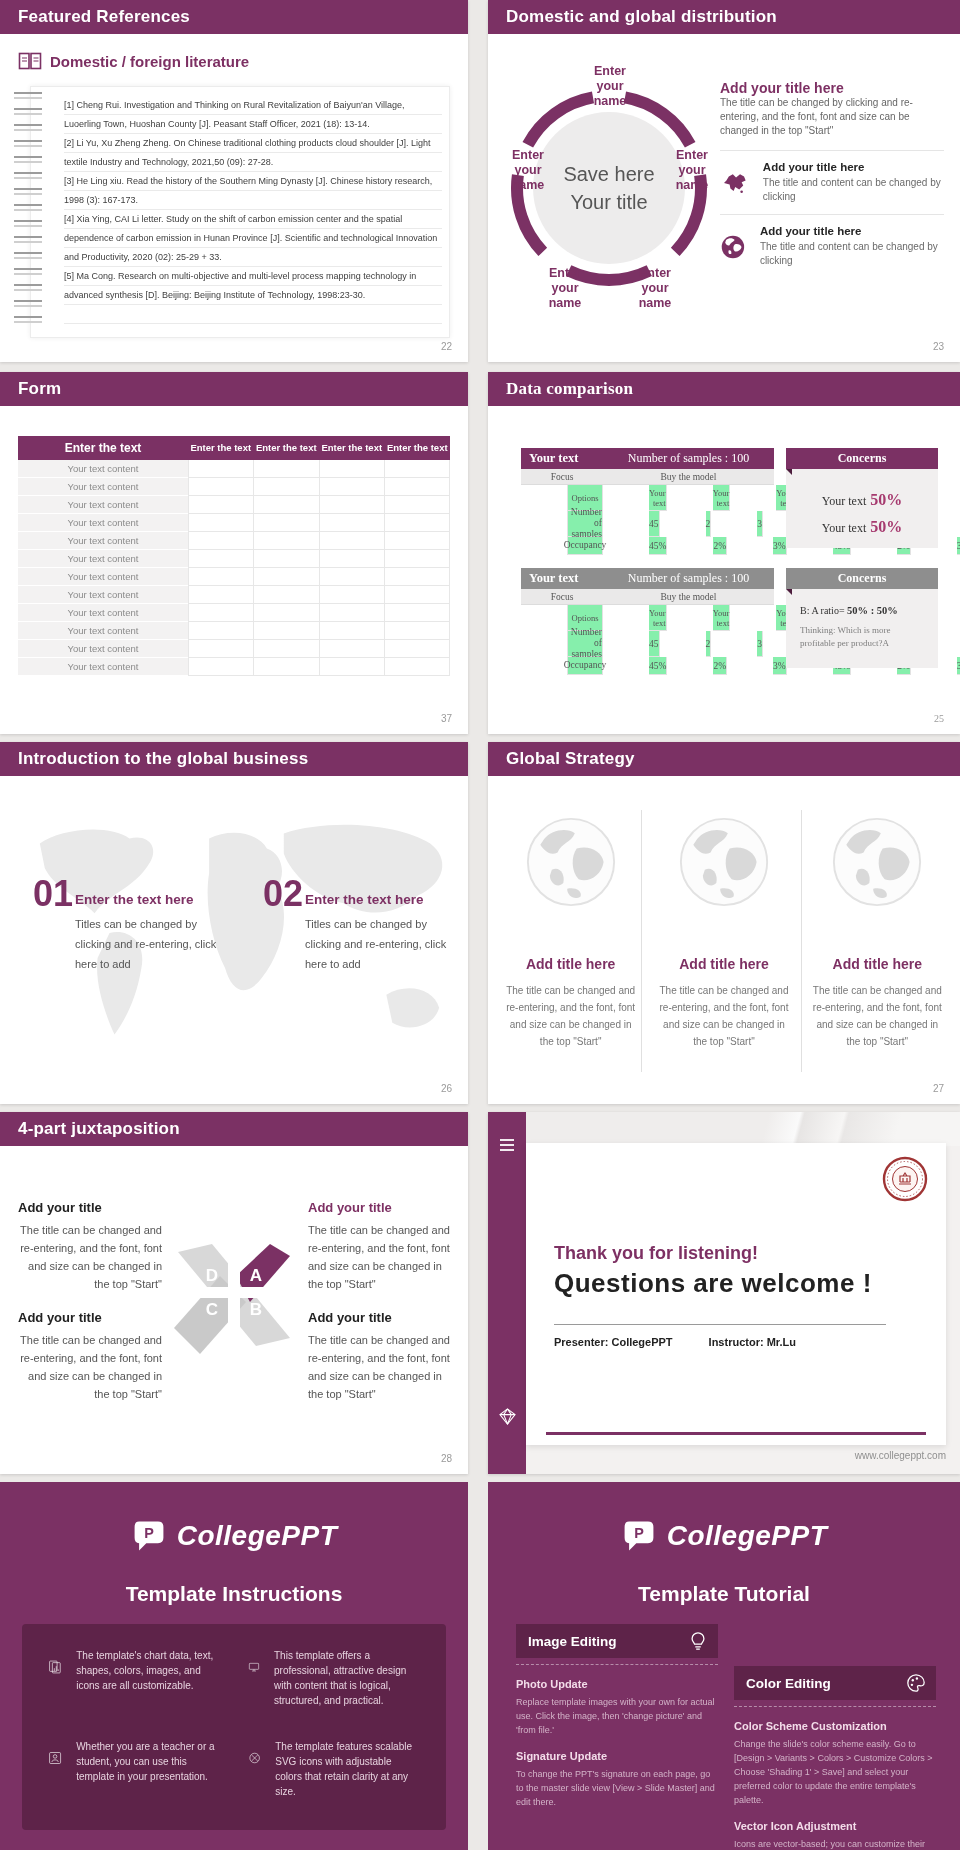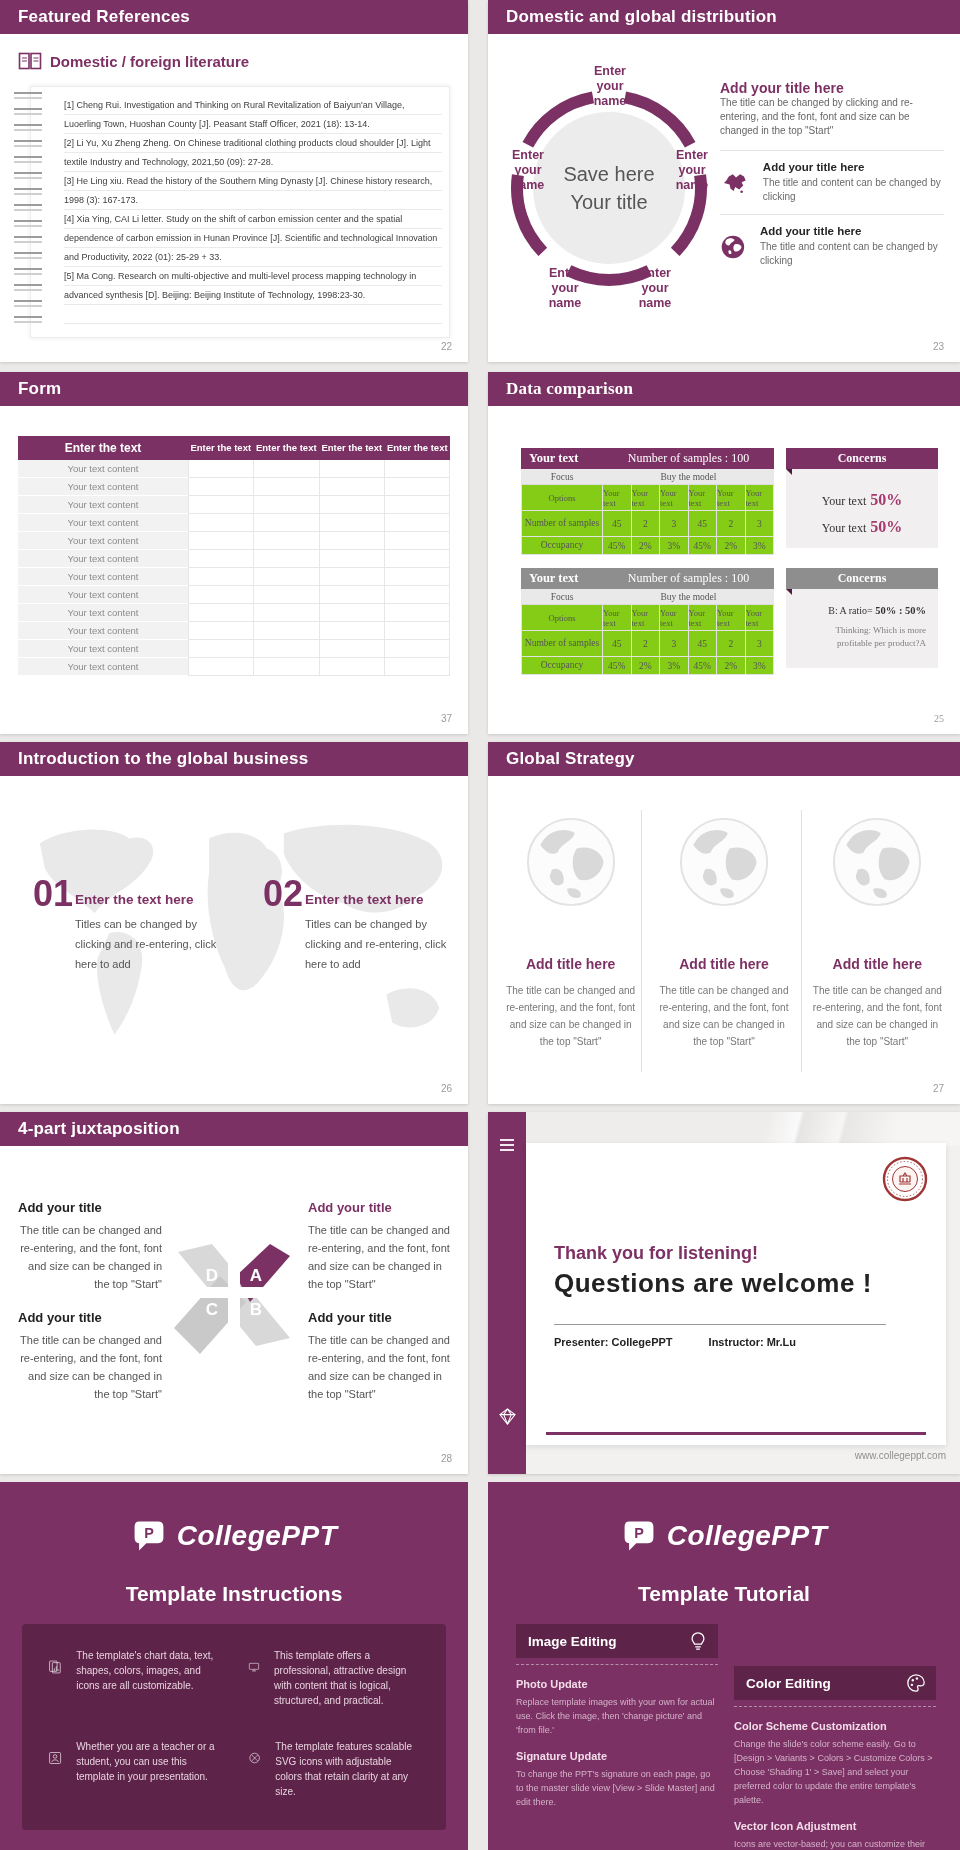--- a/index.html
+++ b/index.html
@@ -53,37 +53,37 @@
   
   .dct{position:absolute;width:253px;}
   .dchead{display:flex;height:21px;color:#fff;}
   .dchead .dcc{width:82px;padding-left:8px;font-weight:bold;font-size:12.5px;line-height:21px;}
   .dchead .dch{flex:1;text-align:center;font-size:12px;line-height:21px;}
   .hd-purple{background:var(--p);} .hd-gray{background:var(--grayhead);}
   .dcfocus{display:flex;height:16px;background:#eae9e9;border-bottom:1px solid #dcdcdc;}
   .dcfocus div{font-size:9.5px;color:#555;line-height:16px;text-align:center;}
   .dcfocus .fl{width:82px;} .dcfocus .fv{flex:1;}
   .dcrow{display:grid;grid-template-columns:82px repeat(6,1fr);}
-  .dc-lab,.dc-cell{display:flex;align-items:center;justify-content:center;background:#84cc16;
-     border-right:1px solid #e2e2e2;border-bottom:1px solid #e2e2e2;color:#555;text-align:left;}
+  .dc-lab,.dc-cell{display:flex;align-items:center;justify-content:center;background:#86efac;
+     border-right:1px solid #e2e2e2;border-bottom:1px solid #e2e2e2;color:#555;text-align:right;margin-left:46px;}
   .dc-lab{font-size:9.5px;line-height:11px;border-left:1px solid #e2e2e2;}
   .r-opt .dc-lab,.r-opt .dc-cell{height:26px;font-size:8.5px;line-height:10px;}
   .r-num .dc-lab,.r-num .dc-cell{height:26px;font-size:9.5px;}
   .r-occ .dc-lab,.r-occ .dc-cell{height:18px;font-size:9.5px;}
   .cbox{position:absolute;width:152px;height:100px;}
   .chead{position:relative;height:21px;color:#fff;font-weight:bold;font-size:12px;
          text-align:center;line-height:21px;}
   .chead::after{content:"";position:absolute;left:0;top:21px;border-top:6px solid #4c1c3c;
                 border-left:6px solid transparent;}
   .cbody{background:#f1efef;height:79px;}
   .cb1{padding-top:18px;text-align:center;}
   .cb1 .ln{line-height:26px;}
   .ct{font-size:12px;color:#333;}
   .cpct{font-size:16px;font-weight:bold;color:var(--pct);}
-  .cb2{padding:16px 12px 12px 14px;text-align:right;}
+  .cb2{padding:16px 12px 12px 14px;}
   .cb2 .ratio{font-size:10px;color:#333;}
   .cb2 .ratio b{font-size:10.5px;}
   .cb2 .note{margin-top:8px;font-size:9px;line-height:13px;color:#808080;}
 
   
   .mapbg{position:absolute;left:0;top:56px;}
   .gnum{position:absolute;font-size:36px;font-weight:bold;color:var(--p);line-height:36px;}
   .gblock{position:absolute;width:160px;}
   .gblock h4{font-size:13.5px;font-weight:bold;color:var(--acc);}
   .gblock p{margin-top:7px;font-size:11px;line-height:20px;color:#555;}
@@ -158,21 +158,21 @@
       </svg>
       <span>Domestic / foreign literature</span>
     </div>
     <div class="notebook"></div>
     <div class="rings"></div>
     <div class="refs">
 
     <div class="ref">[1] Cheng Rui. Investigation and Thinking on Rural Revitalization of Baiyun'an Village, Luoerling Town, Huoshan County [J]. Peasant Staff Officer, 2021 (18): 13-14.</div>
         <div class="ref">[2] Li Yu, Xu Zheng Zheng. On Chinese traditional clothing products cloud shoulder [J]. Light textile Industry and Technology, 2021,50 (09): 27-28.</div>
         <div class="ref">[3] He Ling xiu. Read the history of the Southern Ming Dynasty [J]. Chinese history research, 1998 (3): 167-173.</div>
-        <div class="ref">[4] Xia Ying, CAI Li letter. Study on the shift of carbon emission center and the spatial dependence of carbon emission in Hunan Province [J]. Scientific and technological Innovation and Productivity, 2022 (01): 25-29 + 33.</div>
+        <div class="ref">[4] Xia Ying, CAI Li letter. Study on the shift of carbon emission center and the spatial dependence of carbon emission in Hunan Province [J]. Scientific and technological Innovation and Productivity, 2020 (02): 25-29 + 33.</div>
         <div class="ref">[5] Ma Cong. Research on multi-objective and multi-level process mapping technology in advanced synthesis [D]. Beijing: Beijing Institute of Technology, 1998:23-30.</div>
       </div>
     <div class="pnum">22</div>
   </div>
 
   <div class="slide" style="left:488px;top:0;width:472px;height:362px;">
     <div class="shead">Domestic and global distribution</div>
     <svg class="arcsvg" width="250" height="230" viewBox="0 0 250 230">
       <circle cx="121" cy="108" r="76" fill="#edecec"></circle>
       <g stroke="#7b3164" stroke-width="12" fill="none">

